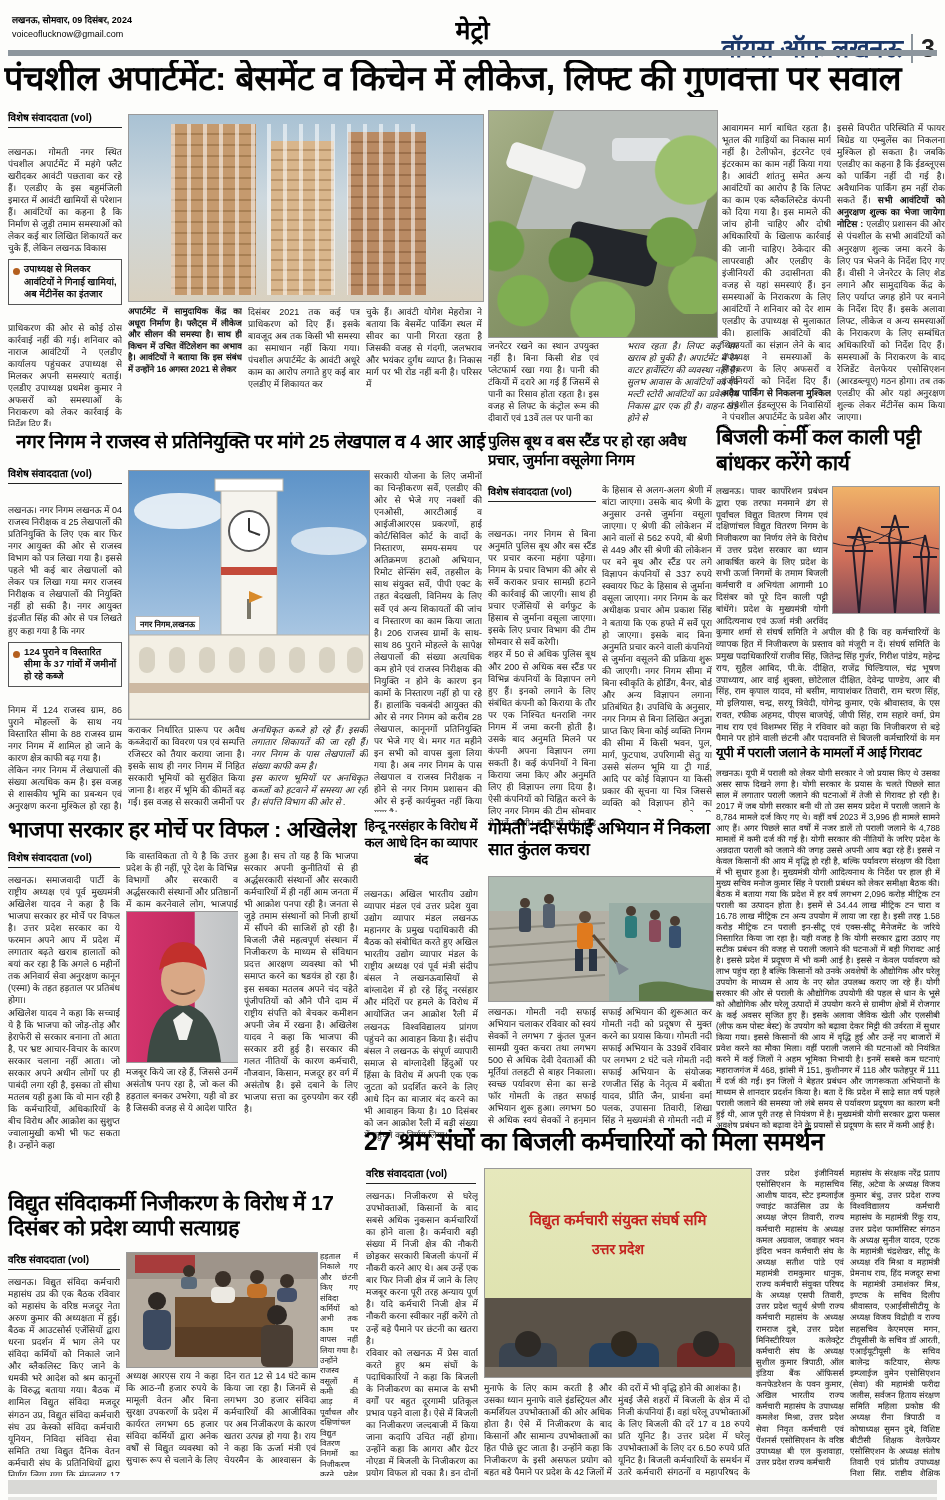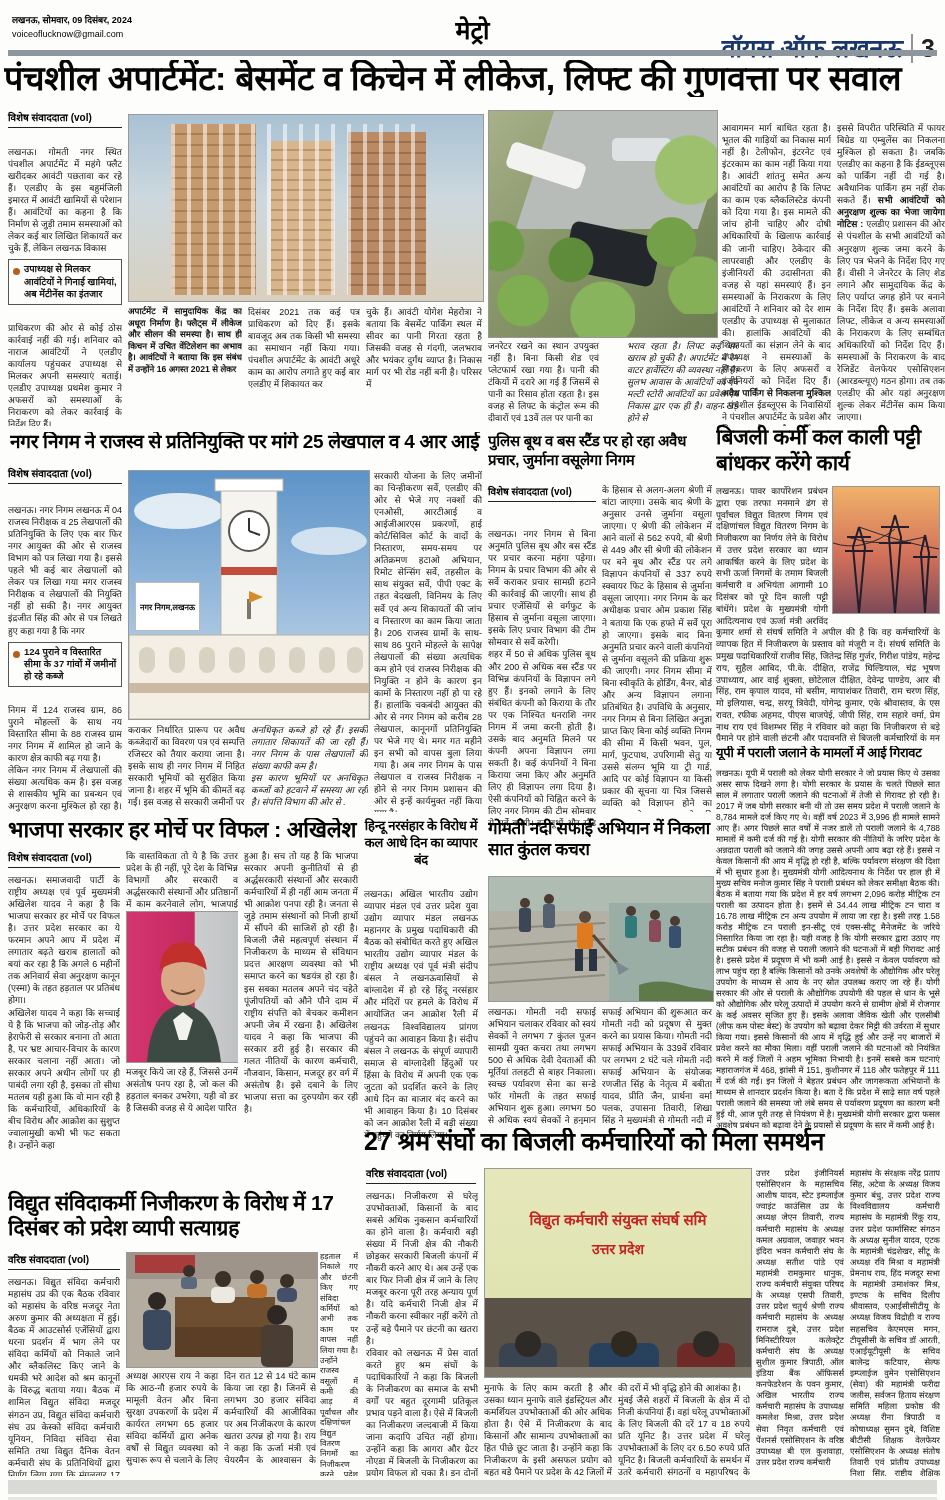--- a/index.html
+++ b/index.html
@@ -22,21 +22,21 @@
   .toprule{position:absolute;left:8px;right:8px;top:50px;height:6px;background:#8d969d;}
   .strip{position:absolute;background:#d9d9d6;}
   .mast-right{position:absolute;right:10px;top:12px;display:flex;align-items:baseline;gap:8px;margin-top:18px;}
   .paper-name{font-size:25px;font-weight:800;}
   .page-no{font-size:25px;font-weight:800;color:#222;border-left:2px solid #8d969d;padding-left:8px;}
   .section-title{position:absolute;left:0;right:0;top:12px;text-align:center;
                  font-size:25px;font-weight:800;color:#000;font-family:Liberation Mono, monospace;}
   .dateline{position:absolute;left:12px;top:14px;font-size:9px;line-height:1.5;color:#000;}
   .dateline .em{font-weight:700;}
   .label-chip{position:absolute;left:6px;bottom:88px;background:#fff;color:#111;
-              font-size:8px;font-weight:700;padding:18px 4px;border:1px solid #bbb;}
+              font-size:8px;font-weight:700;padding:1px 4px;border:1px solid #bbb;}
   .banner-area{position:absolute;left:0;top:0;right:0;height:62%;background:linear-gradient(180deg,#e6e8bc,#dfe3b0);
                display:flex;flex-direction:column;align-items:center;justify-content:center;gap:10px;}
   .banner-t1{color:#c4231f;font-weight:800;font-size:15px;white-space:nowrap;}
   .banner-t2{color:#c4231f;font-weight:800;font-size:14px;}
   .people-band{position:absolute;left:0;right:0;bottom:0;height:38%;background:#5a5248;}
   .head-blob{position:absolute;width:26px;height:26px;border-radius:50%;background:#2e2a26;top:-12px;}
   .body-blob{position:absolute;bottom:0;width:58px;height:34px;border-radius:10px 10px 0 0;}
   svg{display:block;}
 </style>
 </head>
@@ -96,21 +96,21 @@
 
     <div class="col" style="left:714px;top:0;width:109px;height:316px;">
       <span>आवागमन मार्ग बाधित रहता है। भूतल की गाड़ियों का निकास मार्ग नहीं है। टेलीफोन, इंटरनेट एवं इंटरकाम का काम नहीं किया गया है। आवंटी शांतनु समेत अन्य आवंटियों का आरोप है कि लिफ्ट का काम एक ब्लैकलिस्टेड कंपनी को दिया गया है। इस मामले की जांच होनी चाहिए और दोषी अधिकारियों के खिलाफ कार्रवाई की जानी चाहिए। ठेकेदार की लापरवाही और एलडीए के इंजीनियरों की उदासीनता की वजह से यहां समस्याएं हैं। इन समस्याओं के निराकरण के लिए आवंटियों ने शनिवार को देर शाम एलडीए के उपाध्यक्ष से मुलाकात की। हालांकि आवंटियों की शिकायतों का संज्ञान लेने के बाद उपाध्यक्ष ने समस्याओं के निराकरण के लिए अफसरों व इंजीनियरों को निर्देश दिए हैं। </span><span class="inhead">अवैध पार्किंग से निकलना मुश्किल : </span><span>पंचशील ईडब्लूएस के निवासियों ने पंचशील अपार्टमेंट के प्रवेश और निकास मार्ग पर अवैध पार्किंग कर रखा है। ई रिक्शा, ट्रक समेत अन्य गाड़ियां यहां खड़ी होती हैं</span>
     </div>
     <div class="col" style="left:829px;top:0;width:108px;height:316px;">
       <span>इससे विपरीत परिस्थिति में फायर बिग्रेड या एम्बुलेंस का निकलना मुश्किल हो सकता है। जबकि एलडीए का कहना है कि ईडब्लूएस को पार्किंग नहीं दी गई है। अवैधानिक पार्किंग हम नहीं रोक सकते हैं। </span><span class="inhead">सभी आवंटियों को अनुरक्षण शुल्क का भेजा जायेगा नोटिस : </span><span>एलडीए प्रशासन की ओर से पंचशील के सभी आवंटियों को अनुरक्षण शुल्क जमा करने के लिए पत्र भेजने के निर्देश दिए गए हैं। वीसी ने जेनरेटर के लिए शेड लगाने और सामुदायिक केंद्र के लिए पर्याप्त जगह होने पर बनाने के निर्देश दिए हैं। इसके अलावा लिफ्ट, लीकेज व अन्य समस्याओं के निराकरण के लिए सम्बंधित अधिकारियों को निर्देश दिए हैं। समस्याओं के निराकरण के बाद रेजिडेंट वेलफेयर एसोसिएशन (आरडब्ल्यूए) गठन होगा। तब तक एलडीए की ओर यहां अनुरक्षण शुल्क लेकर मेंटीनेंस काम किया जाएगा।</span>
     </div>
   </div>
 
   <div class="abs" style="left:8px;top:432px;width:474px;height:380px;">
-    <div class="hl nowrap" style="left:2px;top:0;width:474px;font-size:19px;">नगर निगम ने राजस्व से प्रतिनियुक्ति पर मांगे 25 लेखपाल व 4 आर आई</div>
+    <div class="hl nowrap" style="left:8px;top:0;width:474px;font-size:19px;">नगर निगम ने राजस्व से प्रतिनियुक्ति पर मांगे 25 लेखपाल व 4 आर आई</div>
     <div class="byline" style="left:0;top:34px;width:114px;">विशेष संवाददाता (vol)</div>
     <div class="col" style="left:0;top:60px;width:114px;height:320px;">
       <span>लखनऊ। नगर निगम लखनऊ में 04 राजस्व निरीक्षक व 25 लेखपालों की प्रतिनियुक्ति के लिए एक बार फिर नगर आयुक्त की ओर से राजस्व विभाग को पत्र लिखा गया है। इससे पहले भी कई बार लेखपालों को लेकर पत्र लिखा गया मगर राजस्व निरीक्षक व लेखपालों की नियुक्ति नहीं हो सकी है। नगर आयुक्त इंद्रजीत सिंह की ओर से पत्र लिखते हुए कहा गया है कि नगर</span>
       <div class="subbox">
         <span class="dot"></span>
         <span>124 पुराने व विस्तारित सीमा के 37 गांवों में जमीनों हो रहे कब्जे</span>
       </div>
       <span>निगम में 124 राजस्व ग्राम, 86 पुराने मोहल्लों के साथ नय विस्तारित सीमा के 88 राजस्व ग्राम नगर निगम में शामिल हो जाने के कारण क्षेत्र काफी बढ़ गया है।
 लेकिन नगर निगम में लेखपालों की संख्या अत्यधिक कम है। इस वजह से शासकीय भूमि का प्रबन्धन एवं अनुरक्षण करना मुश्किल हो रहा है। जाता है। भूमियों को चिन्हीकरण</span>
     </div>

